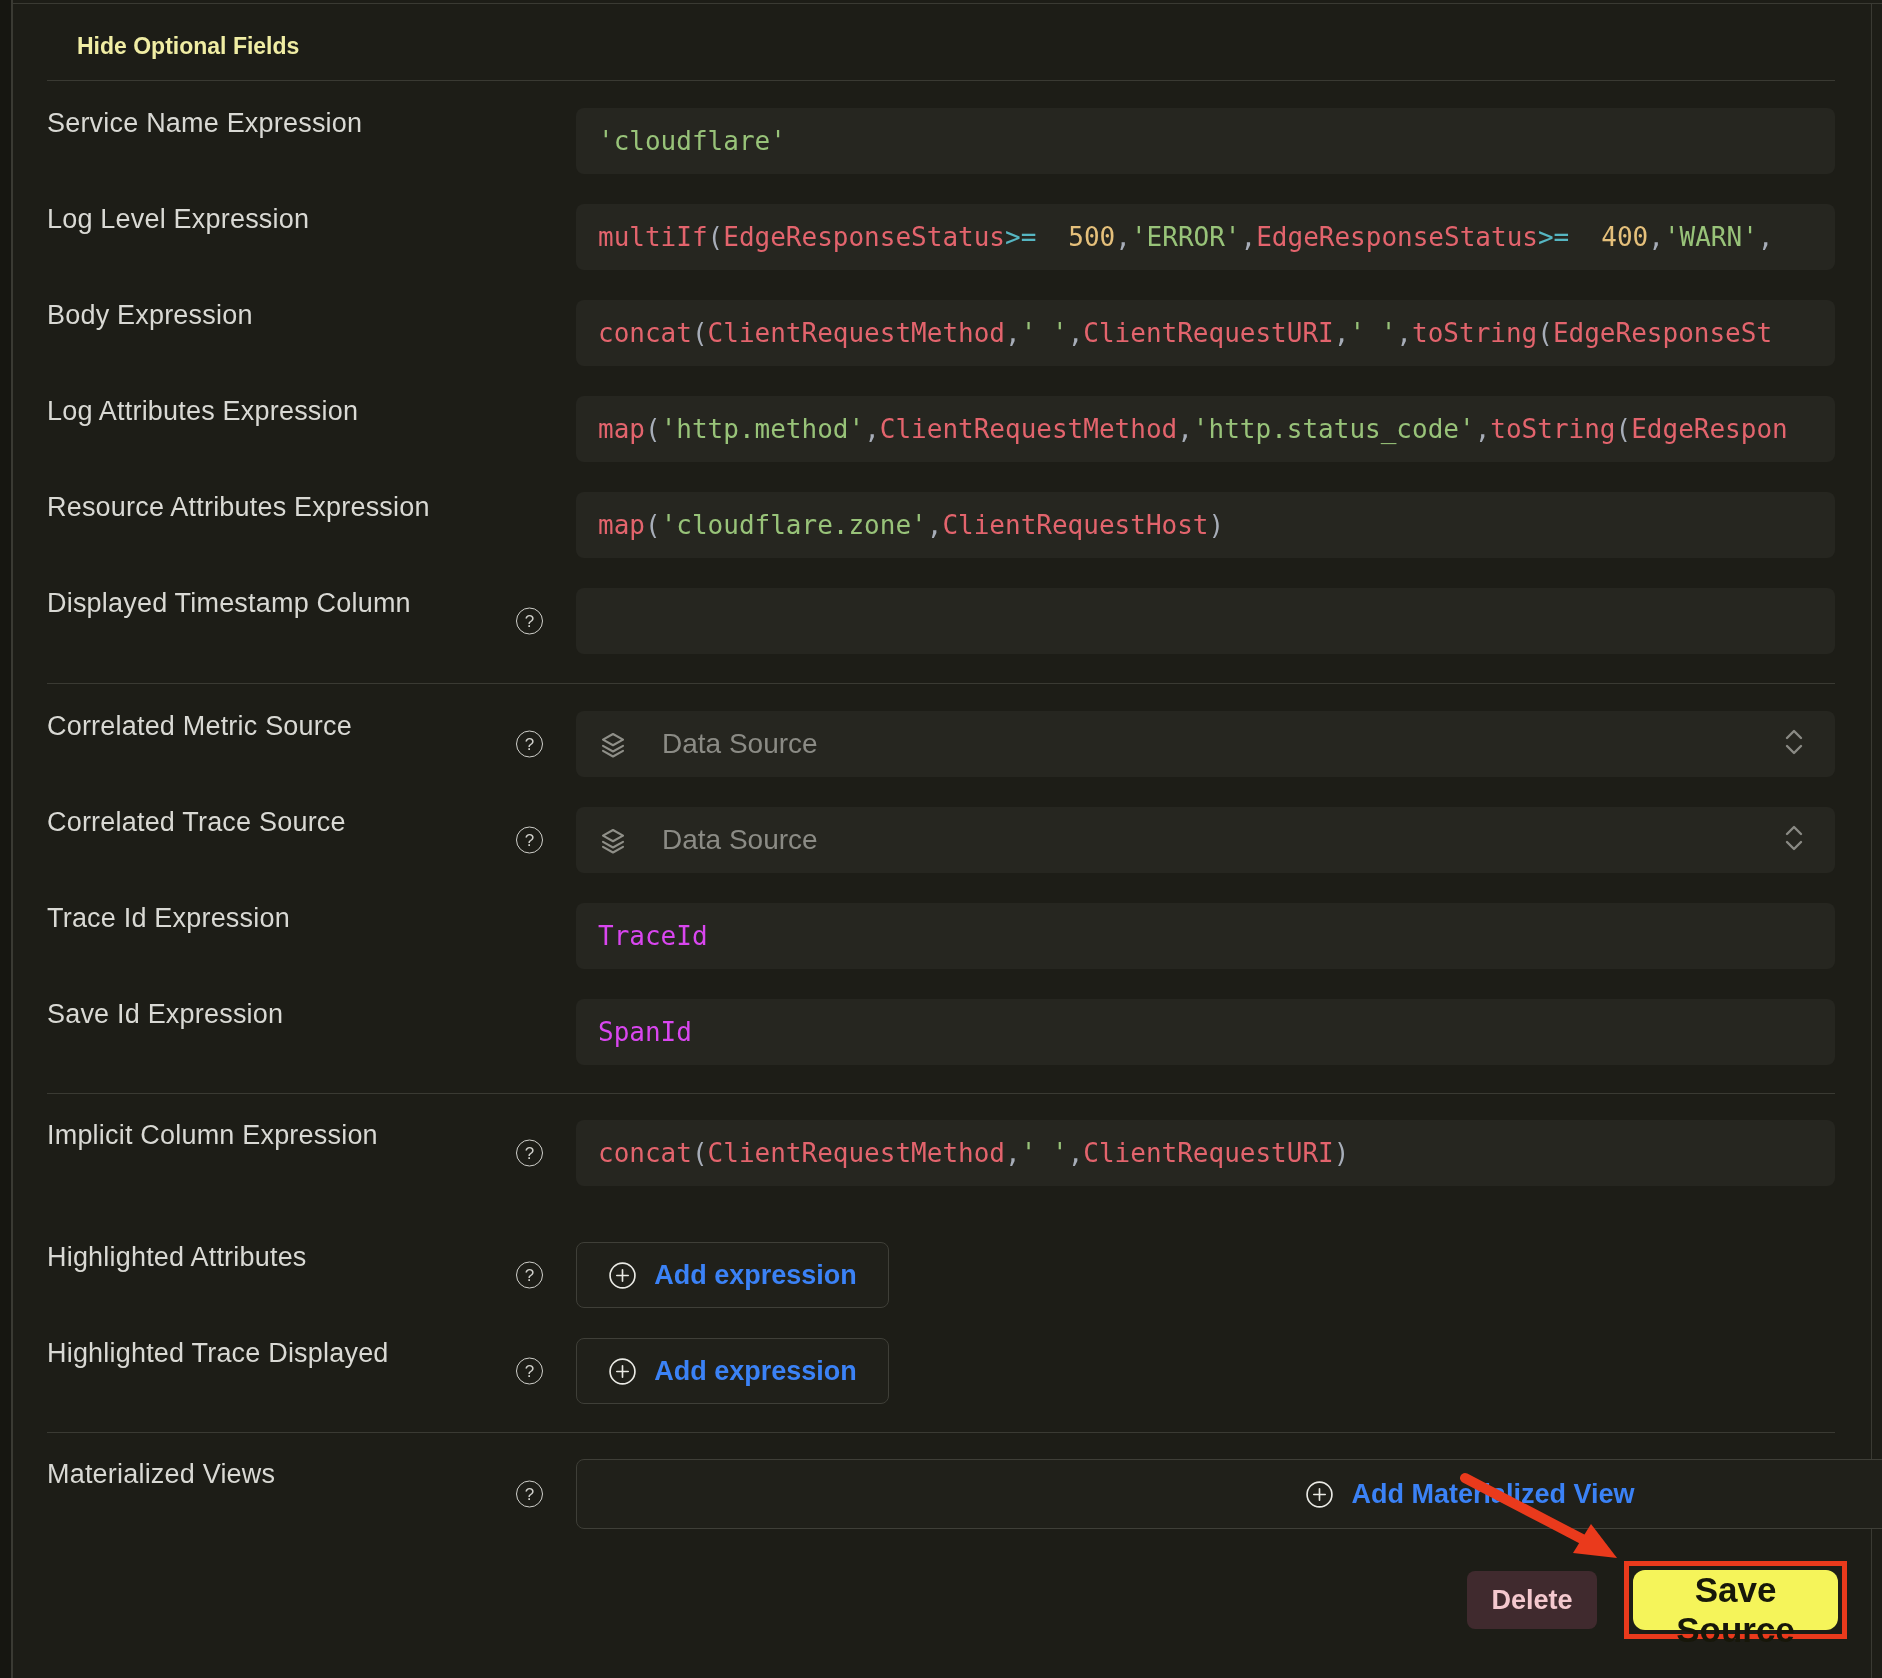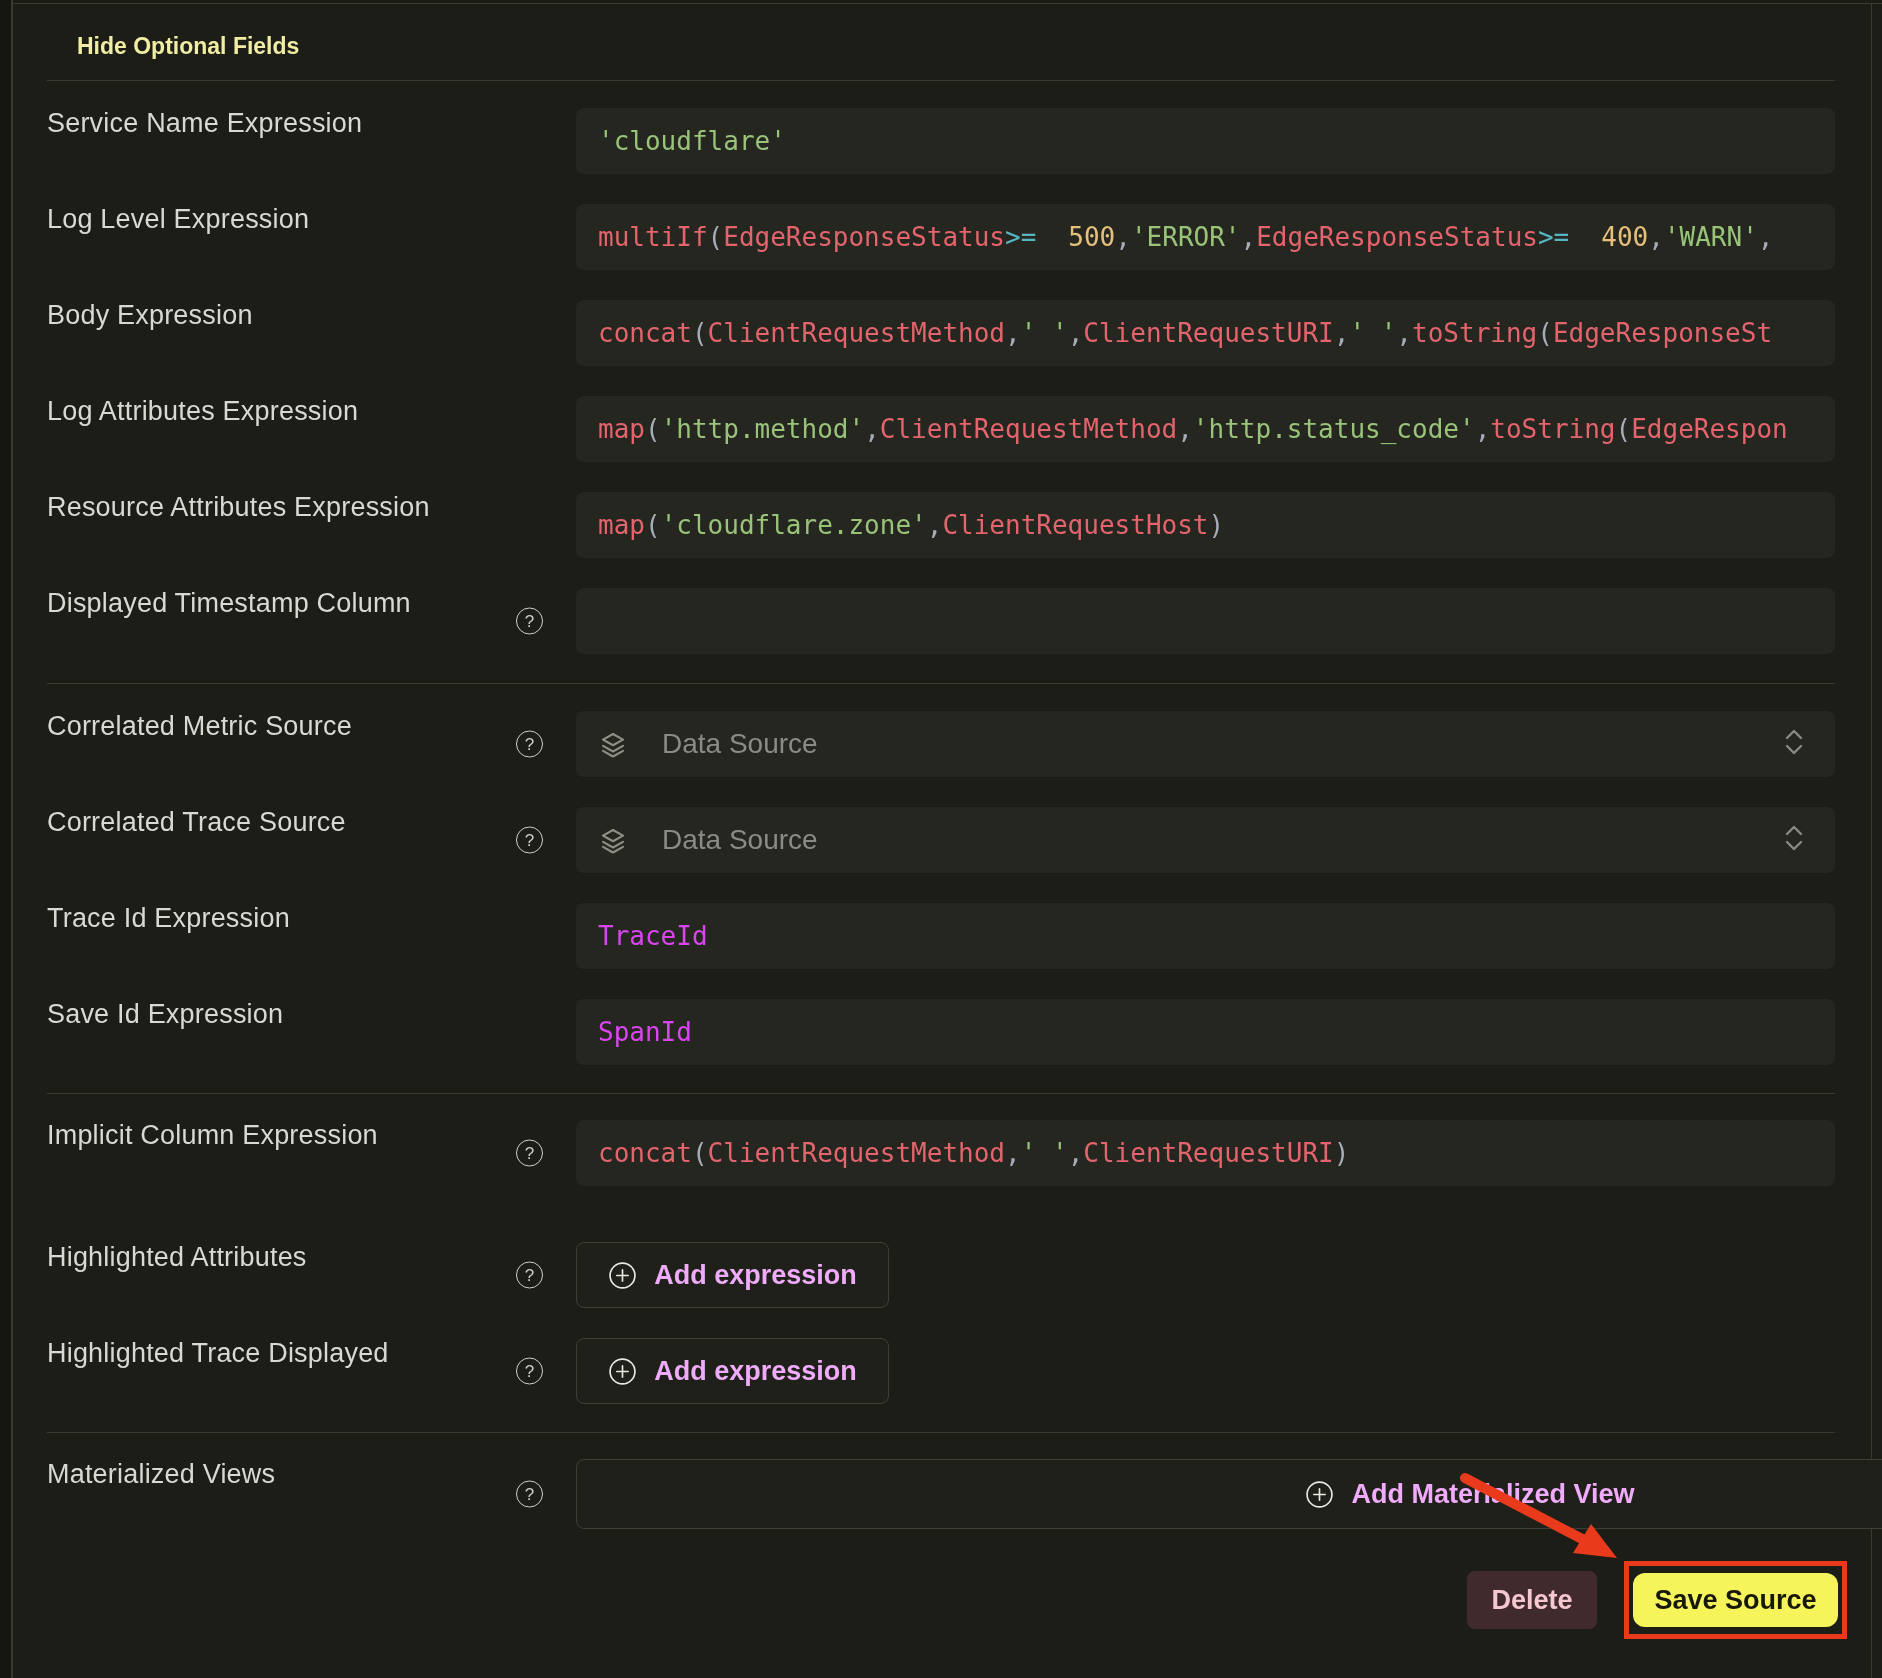--- a/index.html
+++ b/index.html
@@ -47,38 +47,38 @@
   .placeholder-sans { font-size:28px; color:#8b8b85; }
 
   .select-box { cursor:pointer; padding-left:22px; position:relative;gap:8px; }
   .select-box .layers-icon { margin-right:26px; display:flex; align-items:center; }
   .select-box .chev { position:absolute; right:28px; top:50%; transform:translateY(-50%); }
 
   .add-btn {
     width:313px; height:66px; flex:none;
     background:#20201a; border:1px solid #3f3f38; border-radius:8px;
     display:flex; align-items:center; justify-content:center; gap:17px;
-    color:#f0abfc; font-size:27px; font-weight:bold; cursor:pointer;
+    color:#3b82f6; font-size:27px; font-weight:bold; cursor:pointer;
   }
   .add-btn.wide { width:100%; height:70px; }
   .plus-icon { display:flex; align-items:center; }
 
   .footer-delete {
     position:absolute; left:1467px; top:1571px; width:130px; height:58px;
     background:#402a2e; border:none; border-radius:8px;
     color:#f4c8ce; font-size:27px; font-weight:bold;
     font-family:"Liberation Sans", sans-serif; cursor:pointer;
   }
   .save-outline {
     position:absolute; left:1624px; top:1561px; width:223px; height:78px;
     border:5px solid #ea3a1c; display:flex; align-items:center; justify-content:center;
   }
   .footer-save {
-    width:205px; height:54px; background:#f5f45a; border:none; border-radius:12px;
-    color:#17170a; font-size:27px; font-weight:bold;
+    width:205px; height:60px; background:#f5f45a; border:none; border-radius:12px;
+    color:#17170a; font-size:35px; font-weight:bold;
     font-family:"Liberation Sans", sans-serif; cursor:pointer;
   }
   .annotation-arrow { position:absolute; left:1400px; top:1430px; pointer-events:none; }
 </style>
 </head>
 <body>
 
 <div class="page">
   <div class="gutter"></div>
   <div class="edge-left"></div>

